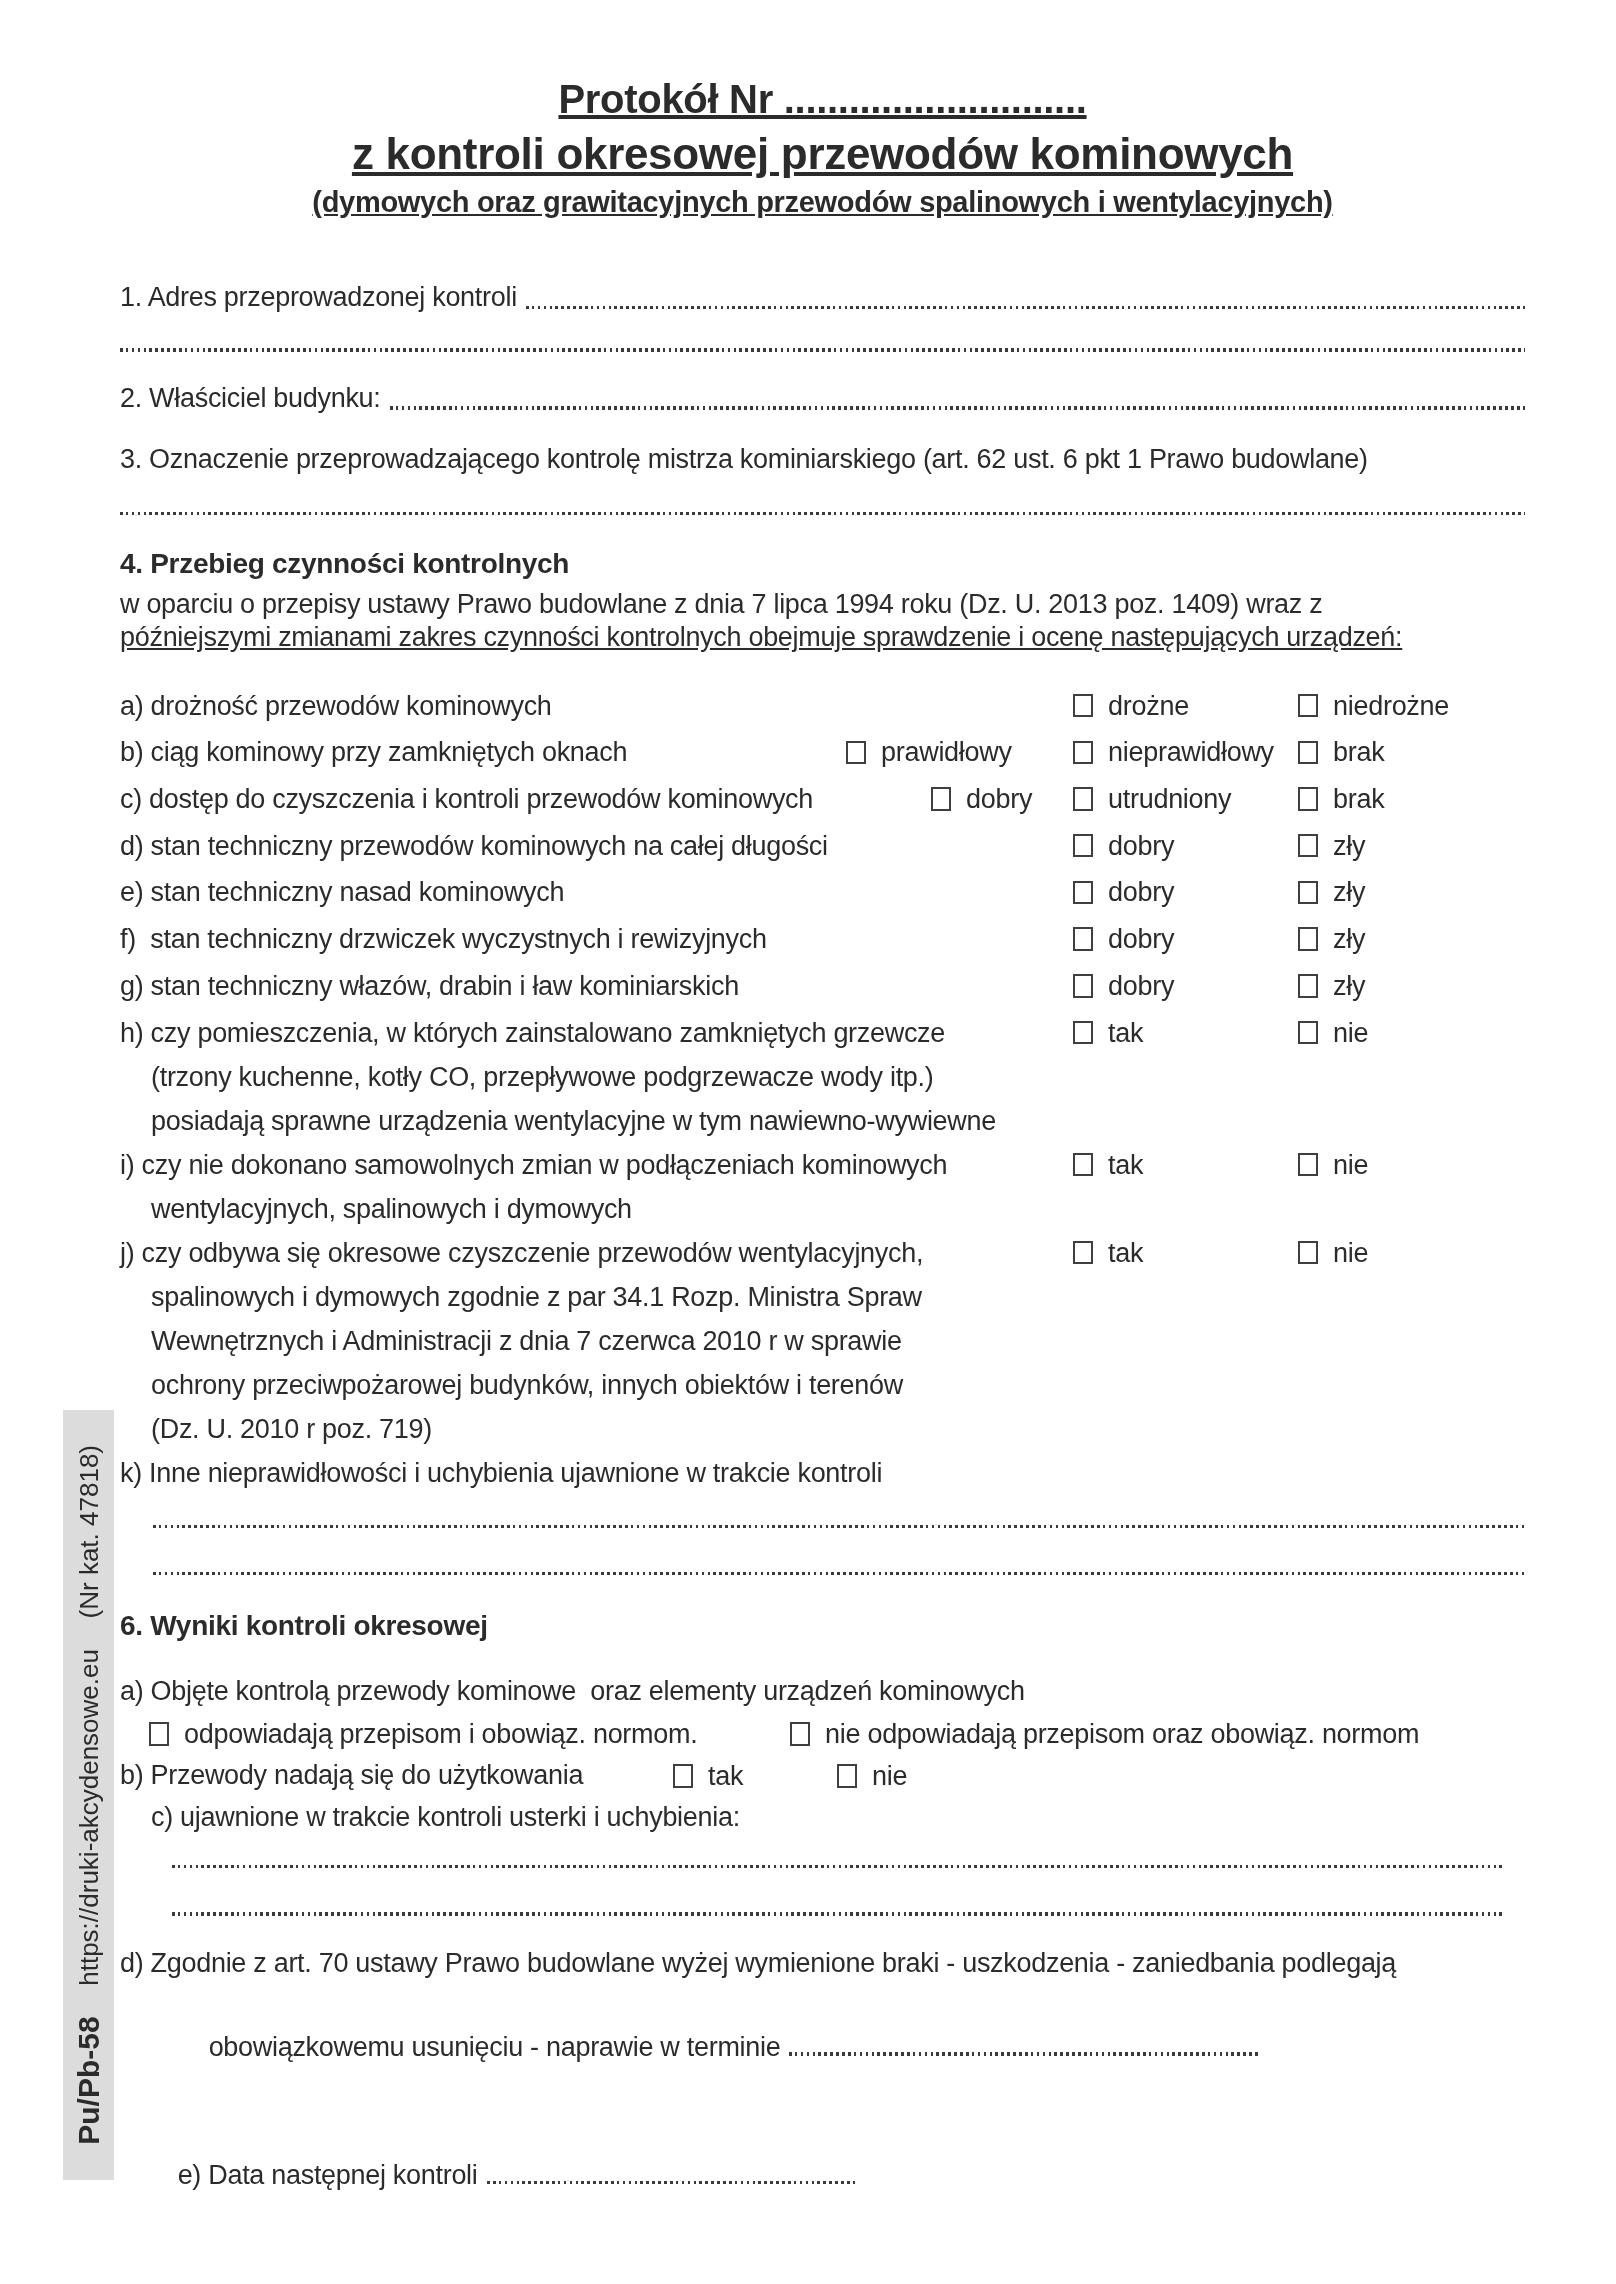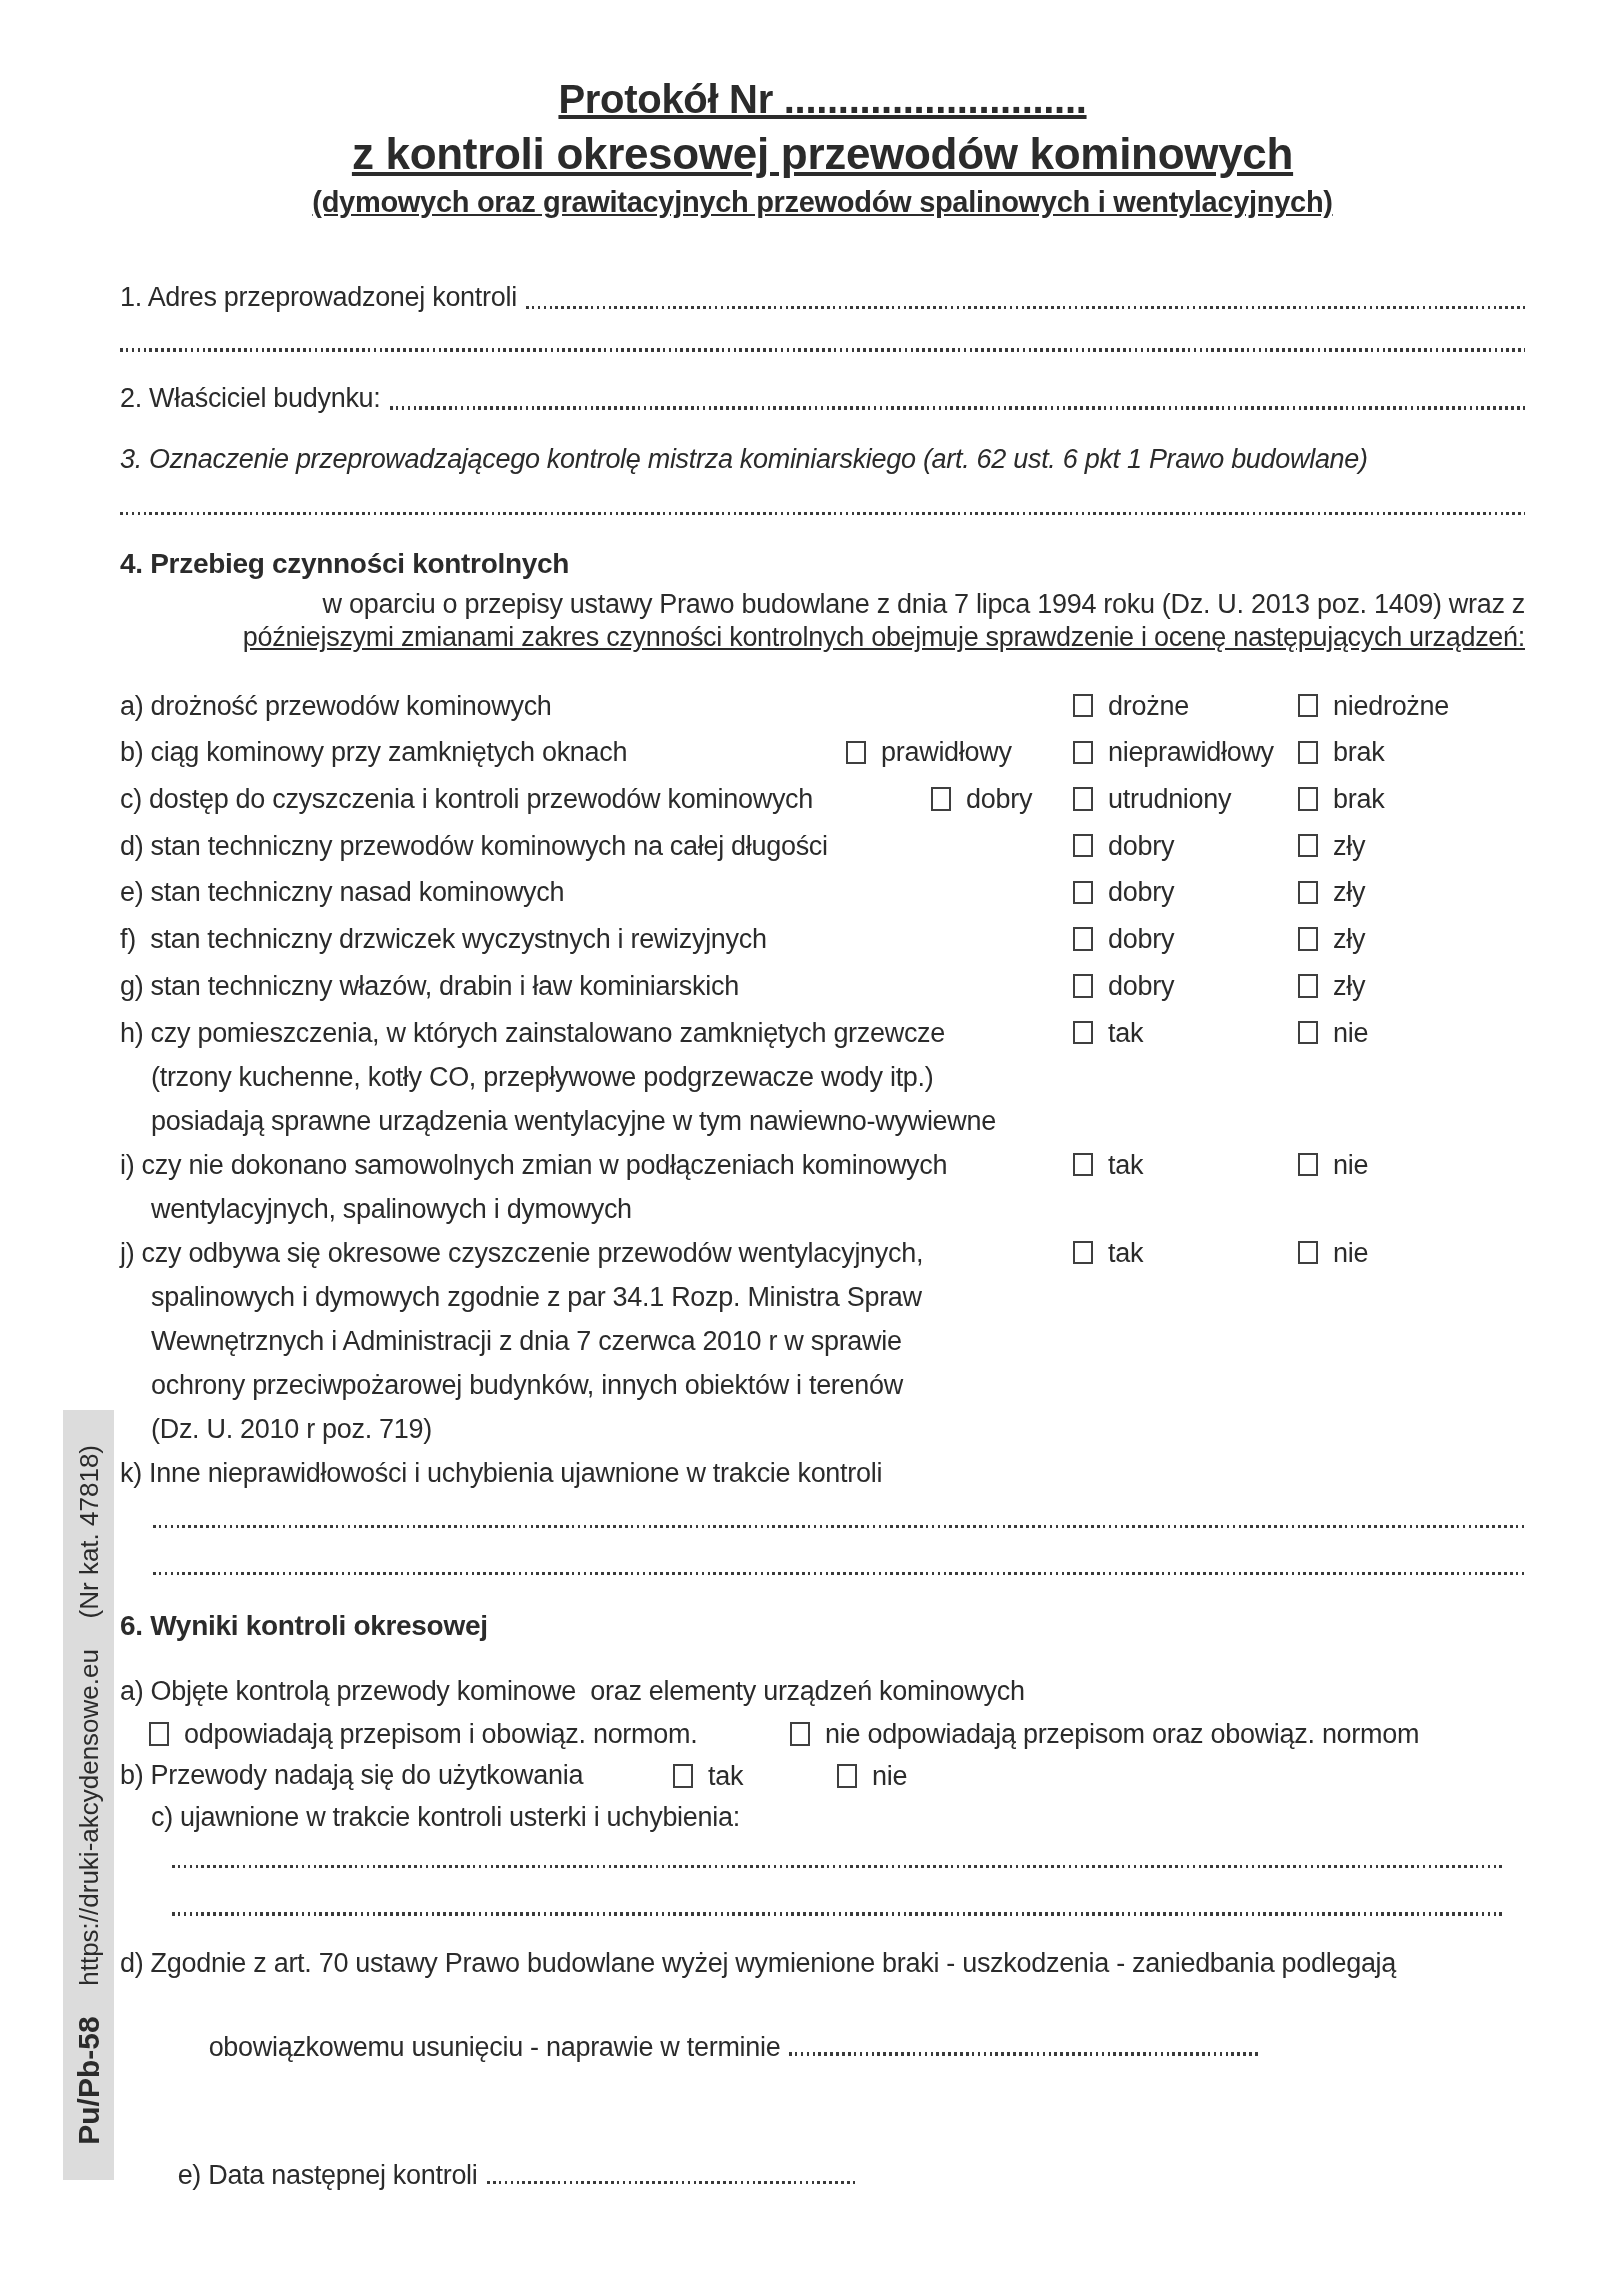--- a/index.html
+++ b/index.html
@@ -19,25 +19,25 @@
   .t2{font-size:44px;font-weight:bold;margin-top:6.5px;}
   .t3{font-size:29px;font-weight:bold;margin-top:7.8px;}
   
   .dot{background-image:repeating-linear-gradient(to right,#3a3a3a 0 2.6px,transparent 2.6px 5.9px);height:3.3px;}
   .dotfill{flex:1;margin-left:9px;margin-bottom:5.9px;}
   .dotline-full{margin-top:33px;}
   
   .fieldrow{display:flex;align-items:flex-end;font-size:27px;line-height:35px;white-space:pre;}
   .f1{margin-top:61px;justify-content:flex-end;}
   .f2{margin-top:29px;}
-  .f3{margin-top:26px;font-style:italic;}
+  .f3{margin-top:26px;}
   .dl2{margin-top:35px;}
   
   .sec-h{font-size:28px;font-weight:bold;margin-top:33px;}
-  .intro{font-size:27px;line-height:33px;margin-top:7.8px;white-space:pre;text-align:right;}
+  .intro{font-size:27px;line-height:33px;margin-top:7.8px;white-space:pre;}
   .checklist{margin-top:30px;font-size:27px;}
   .chk-row{display:grid;grid-template-columns:726px 227px 225px auto;align-items:start;line-height:44px;}
   .lbl .line{white-space:pre;}
   .lbl .cont{padding-left:31px;}
   .cell{line-height:44px;}
   .opt{display:inline-flex;align-items:center;gap:15.6px;height:44px;}
   .box{width:19.5px;height:23.4px;border:2px solid #3f3f3f;background:#fff;flex:none;box-sizing:border-box;}
   .optlbl{white-space:pre;}
   .row-c .colA{padding-left:85px;}
   .kdot1{margin:30px 0 0 33px;}

